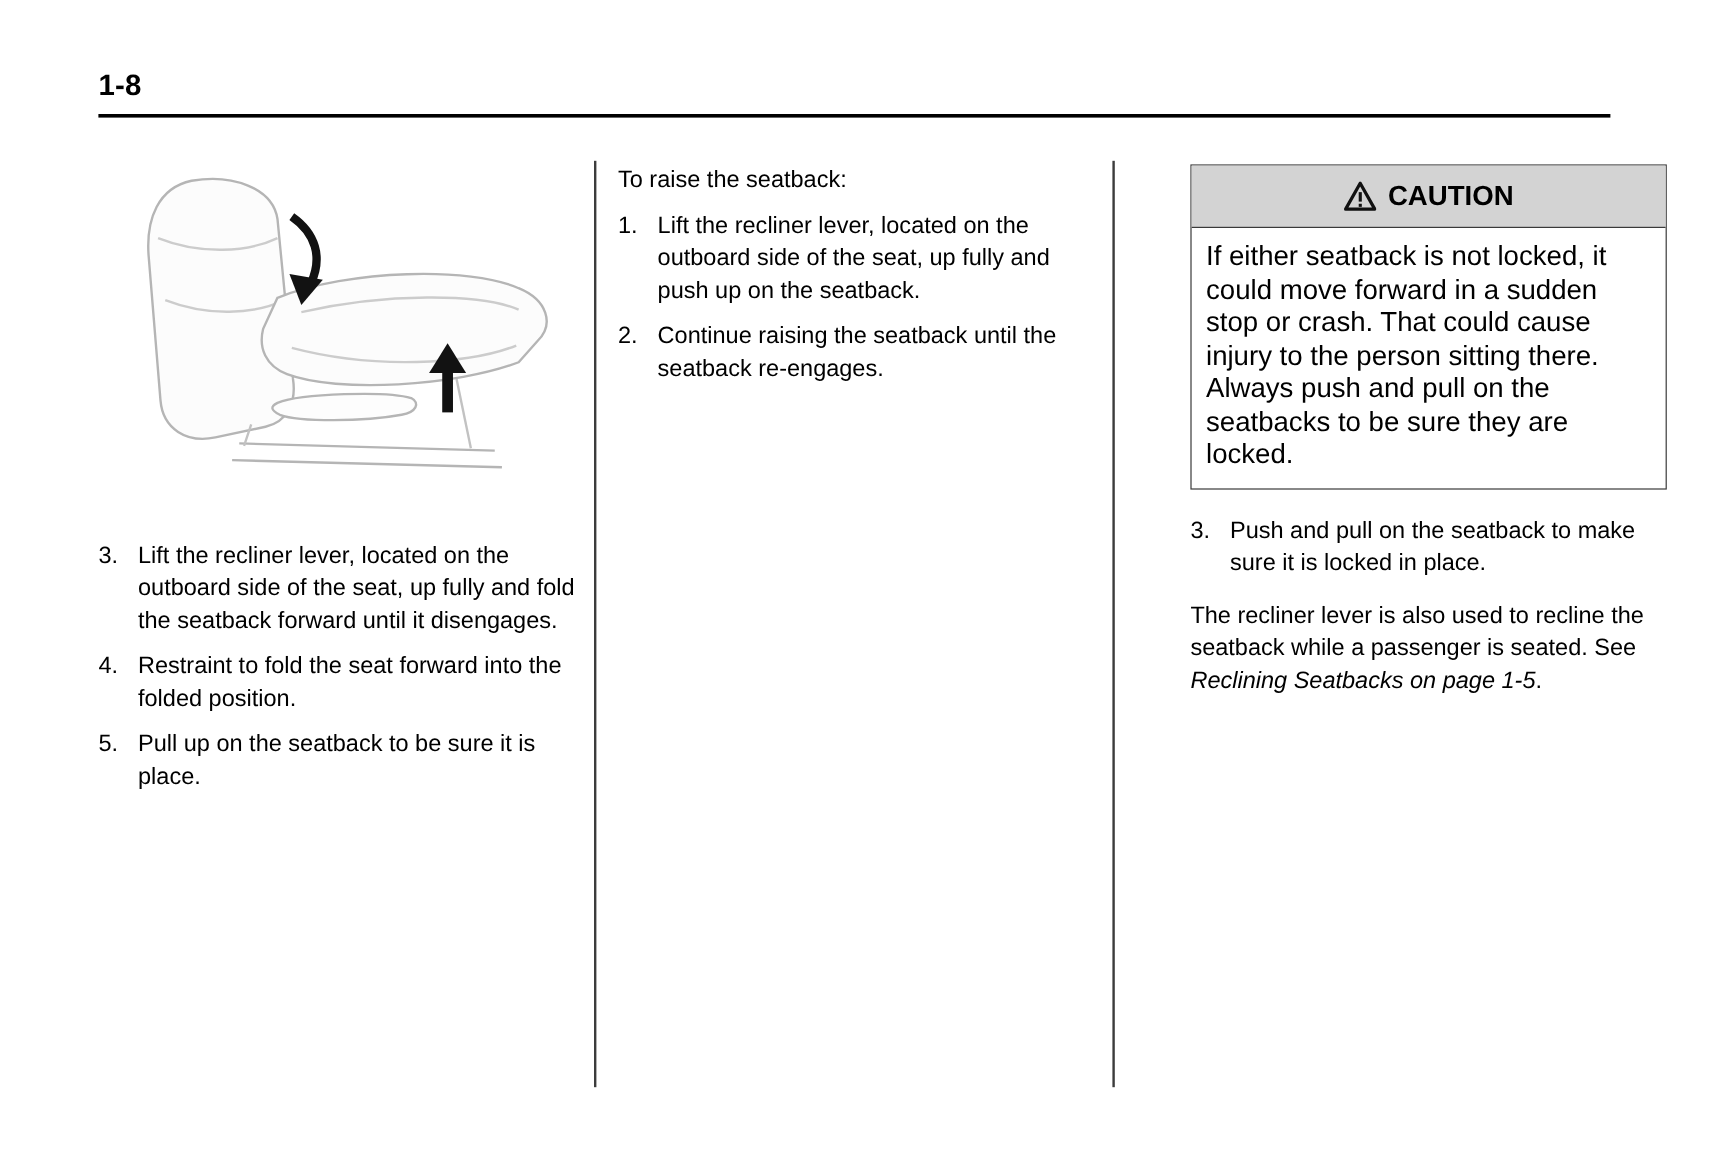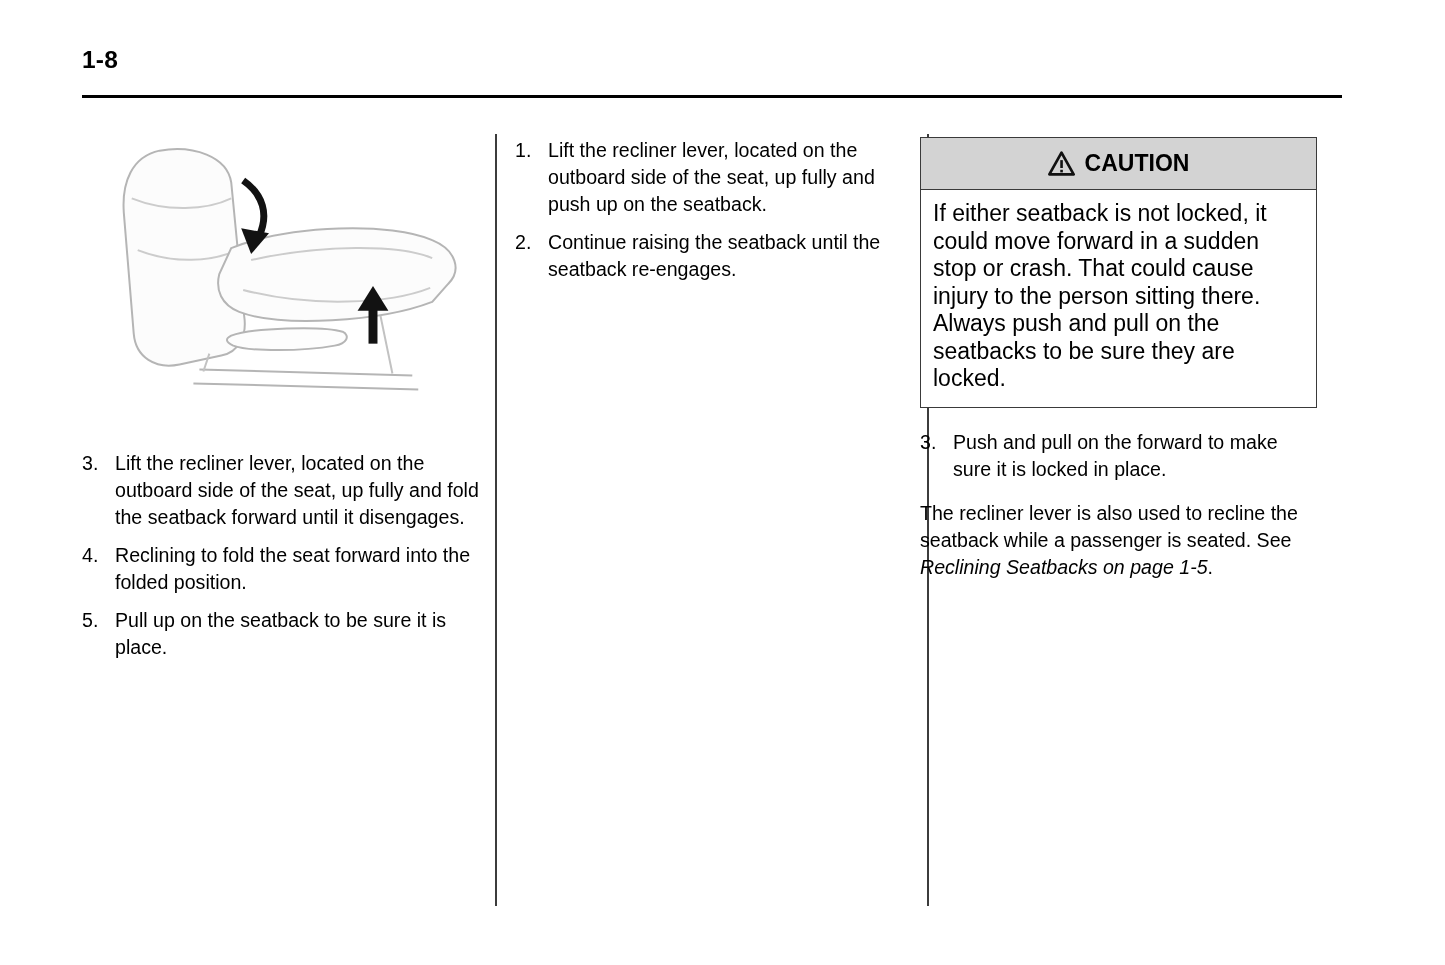--- a/index.html
+++ b/index.html
@@ -8,36 +8,36 @@
     position:relative;
     width:1445px; height:965px;
     background:#ffffff;
     font-family:"Liberation Sans", sans-serif;
     color:#000;
     overflow:hidden;
   }
 
   
   .header {
-    position:absolute; left:82px; top:46px;
+    position:absolute; left:82px; top:58px;
     display:flex; gap:60px;
     font-size:24.5px; font-weight:bold;
     letter-spacing:0.2px;
   }
   .header-rule {
     position:absolute; left:82px; top:95px;
     width:1260px; height:3px; background:#000;
   }
 
   
   .col { position:absolute; font-size:19.6px; line-height:27px; }
   .col1-art   { left:82px;  top:138px; width:388px; }
   .col1-steps { left:82px;  top:450px; width:398px; }
   .col2       { left:515px; top:137px; width:392px; }
-  .col3       { left:920px; top:137px; width:397px; }
+  .col3       { left:992px; top:137px; width:397px; }
 
   .divider {
     position:absolute; top:134px;
     width:1.5px; height:772px; background:#3c3c3c;
   }
   .divider.d1 { left:495px; }
   .divider.d2 { left:927px; }
 
   
   .step { display:flex; margin-bottom:11px; }
@@ -114,29 +114,30 @@
     </svg>
   </div>
 
   <div class="col col1-steps">
     <div class="step">
       <span class="num">3.</span>
       <span class="txt">Lift the recliner lever, located on the outboard side of the seat, up fully and fold the seatback forward until it disengages.</span>
     </div>
     <div class="step">
       <span class="num">4.</span>
-      <span class="txt">Reclining to fold the seat forward into the folded position.</span>
+      <span class="txt">Restraint to fold the seat forward into the folded position.</span>
     </div>
     <div class="step">
       <span class="num">5.</span>
       <span class="txt">Pull up on the seatback to be sure it is place.</span>
     </div>
   </div>
 
   <div class="col col2">
+    <div class="intro">To raise the seatback:</div>
     <div class="step">
       <span class="num">1.</span>
       <span class="txt">Lift the recliner lever, located on the outboard side of the seat, up fully and push up on the seatback.</span>
     </div>
     <div class="step">
       <span class="num">2.</span>
       <span class="txt">Continue raising the seatback until the seatback re-engages.</span>
     </div>
   </div>
 
@@ -149,21 +150,21 @@
           <rect x="10.9" y="16.6" width="2.3" height="2.3" fill="#111"></rect>
         </svg>
         <span>CAUTION</span>
       </div>
       <div class="caution-body">If either seatback is not locked, it could move forward in a sudden stop or crash. That could cause injury to the person sitting there. Always push and pull on the seatbacks to be sure they are locked.</div>
     </div>
 
     <div class="col3-steps">
       <div class="step">
         <span class="num">3.</span>
-        <span class="txt">Push and pull on the forward to make sure it is locked in place.</span>
+        <span class="txt">Push and pull on the seatback to make sure it is locked in place.</span>
       </div>
     </div>
 
     <p class="note">
       <span>The recliner lever is also used to recline the seatback while a passenger is seated. See </span><span class="italic">Reclining Seatbacks on page 1-5</span><span>.</span>
     </p>
   </div>
 
 </div>
 

